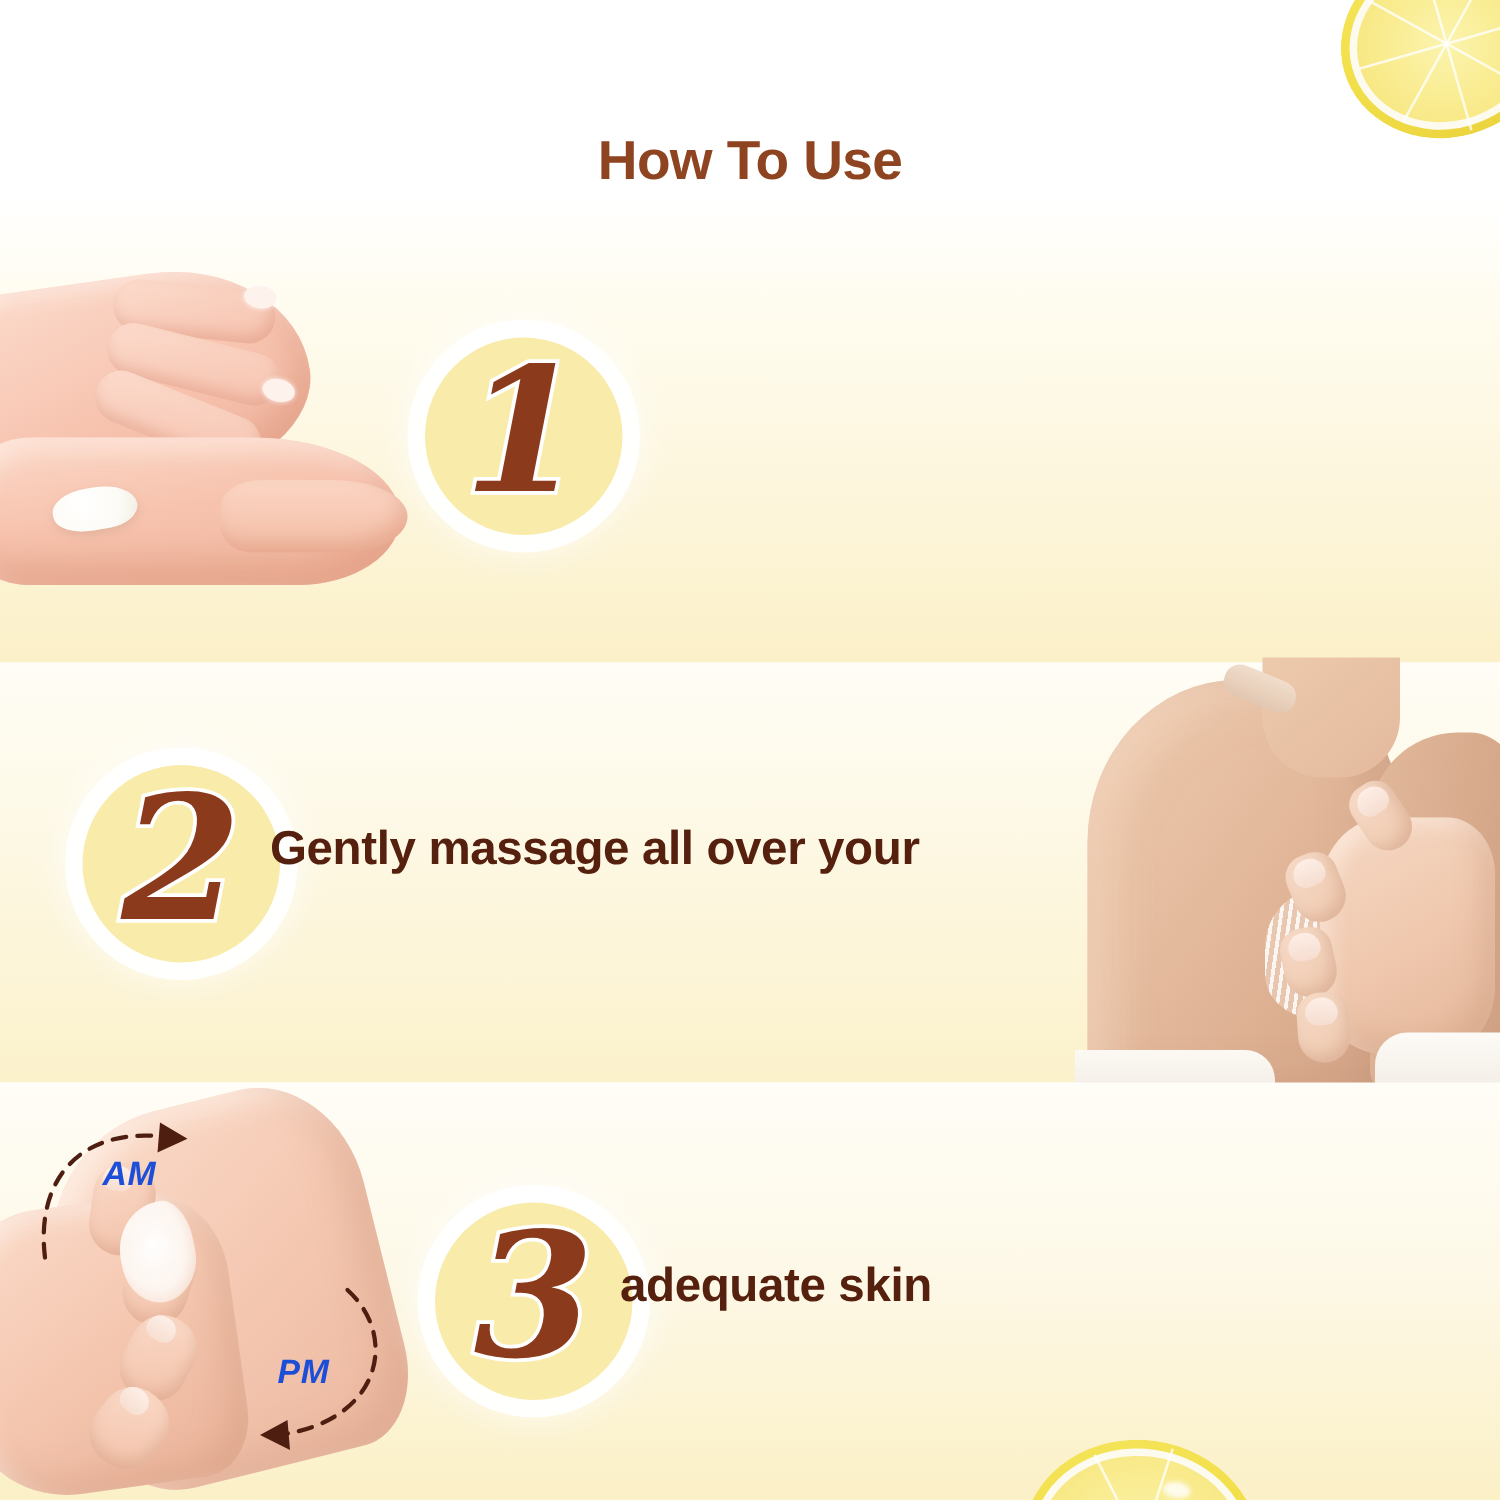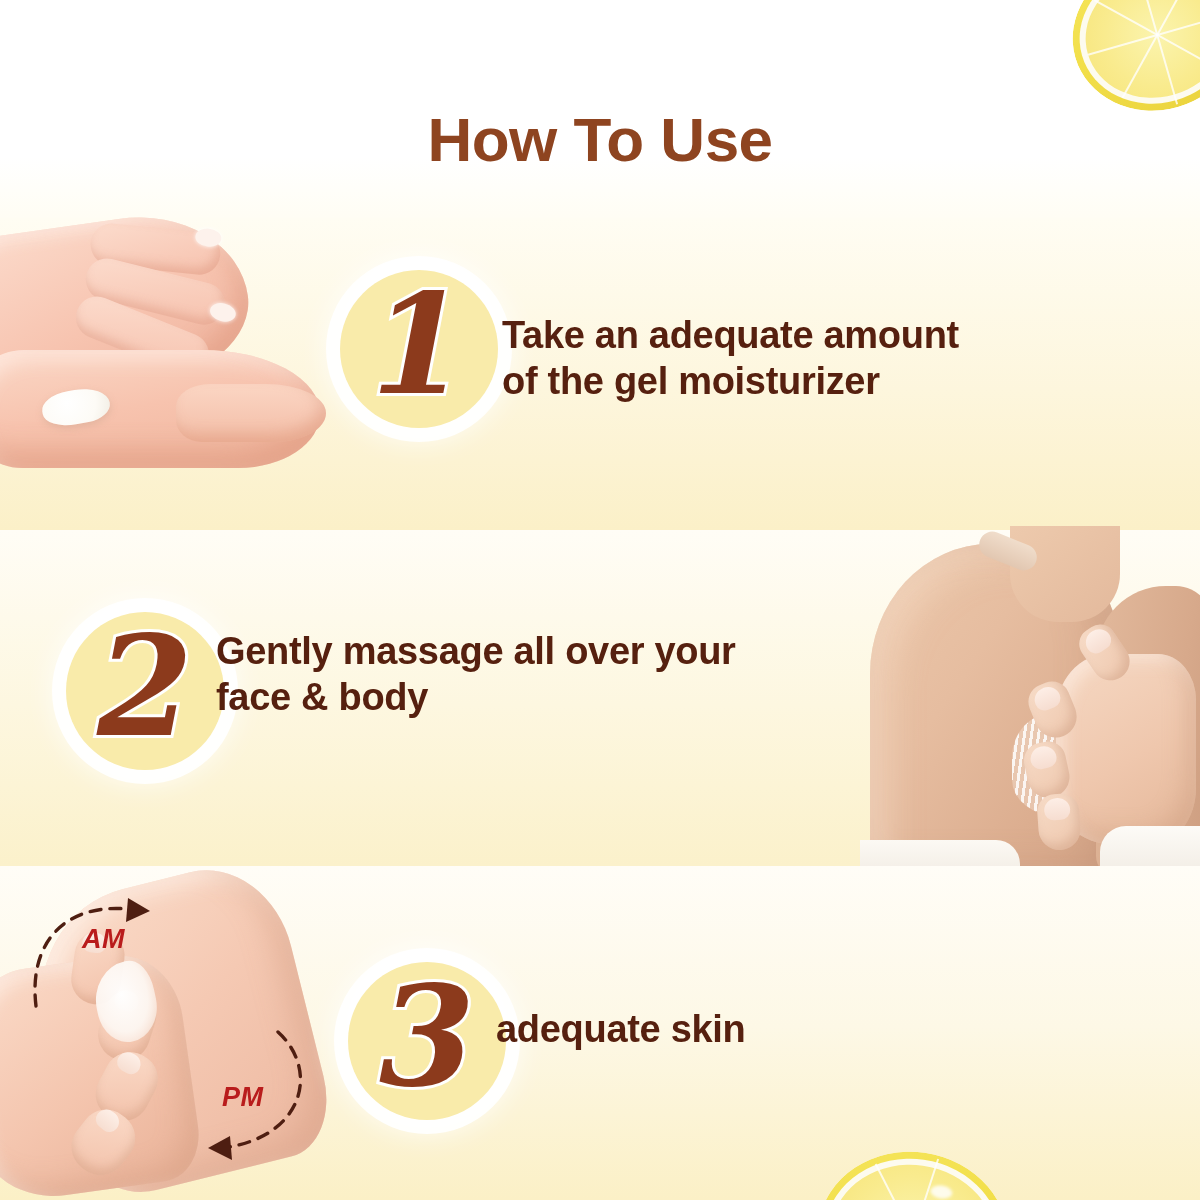--- a/index.html
+++ b/index.html
@@ -29,21 +29,21 @@
     height: 218px;
     background: linear-gradient(180deg, #ffffff 0%, #ffffff 72%, #fffdf4 100%);
   }
   .page-title {
     position: absolute;
     left: 0;
     top: 104px;
     width: 1200px;
     text-align: center;
     font-family: "Liberation Sans", sans-serif;
-    font-size: 62px;
+    font-size: 44px;
     font-weight: bold;
     letter-spacing: -0.5px;
     color: #8E4420;
   }
 
   
   .band {
     position: absolute;
     left: 0;
     width: 1200px;
@@ -338,21 +338,21 @@
     opacity: 0.95;
   }
 
   
   .ampm-label {
     position: absolute;
     font-family: "Liberation Sans", sans-serif;
     font-style: italic;
     font-weight: bold;
     font-size: 27px;
-    color: #b91c1c;
+    color: #1d4ed8;
     letter-spacing: 0.5px;
   }
   .arc-svg {
     position: absolute;
     overflow: visible;
   }
 
   
   .lemon {
     position: absolute;
@@ -447,24 +447,20 @@
       <div class="nail" style="left:228px; top:156px; transform:rotate(30deg);"></div>
     </div>
     <div class="hand-lower"></div>
     <div class="cream-blob"></div>
   </div>
 
   <div class="badge" style="left:340px; top:270px; width:158px; height:158px;">
     <span class="badge-num">1</span>
   </div>
 
-  <div class="step-text" style="left:502px; top:312px; width:560px;">
-    <div>Take an adequate amount</div>
-    <div>of the gel moisturizer</div>
-  </div>
 
   <div class="band band-2"></div>
 
   <div class="photo-shoulder">
     <div class="torso"></div>
     <div class="neck"></div>
     <div class="arm-right"></div>
     <div class="strap"></div>
     <div class="cream-swipe"></div>
     <div class="hand-shoulder">
@@ -482,23 +478,22 @@
         </div>
     </div>
     <div class="towel"></div>
     <div class="towel-2"></div>
   </div>
 
   <div class="badge" style="left:66px; top:612px; width:158px; height:158px;">
     <span class="badge-num">2</span>
   </div>
 
-  <div class="step-text" style="left:216px; top:628px; width:600px;">
+  <div class="step-text" style="left:216px; top:656px; width:600px;">
     <div>Gently massage all over your</div>
-    <div>face &amp; body</div>
   </div>
 
   <div class="band band-3"></div>
 
   <div class="photo-hands-3">
     <div class="hand3-back"></div>
     <div class="hand3-front">
       <div class="f" style="left:118px; top:-28px; width:50px; height:74px; transform:rotate(16deg);">
           <i></i>
         </div>

